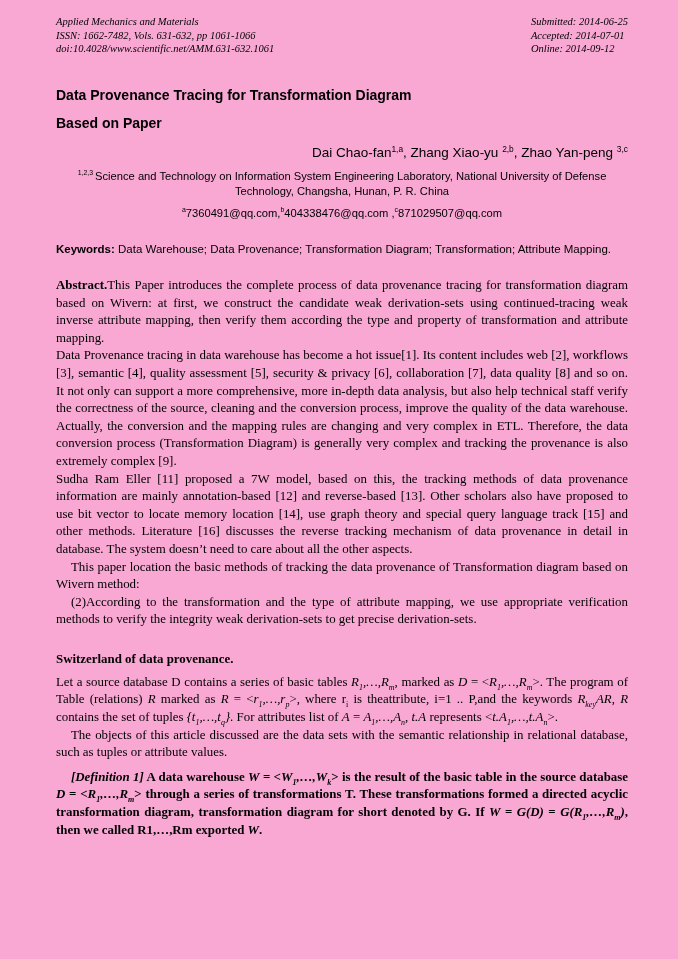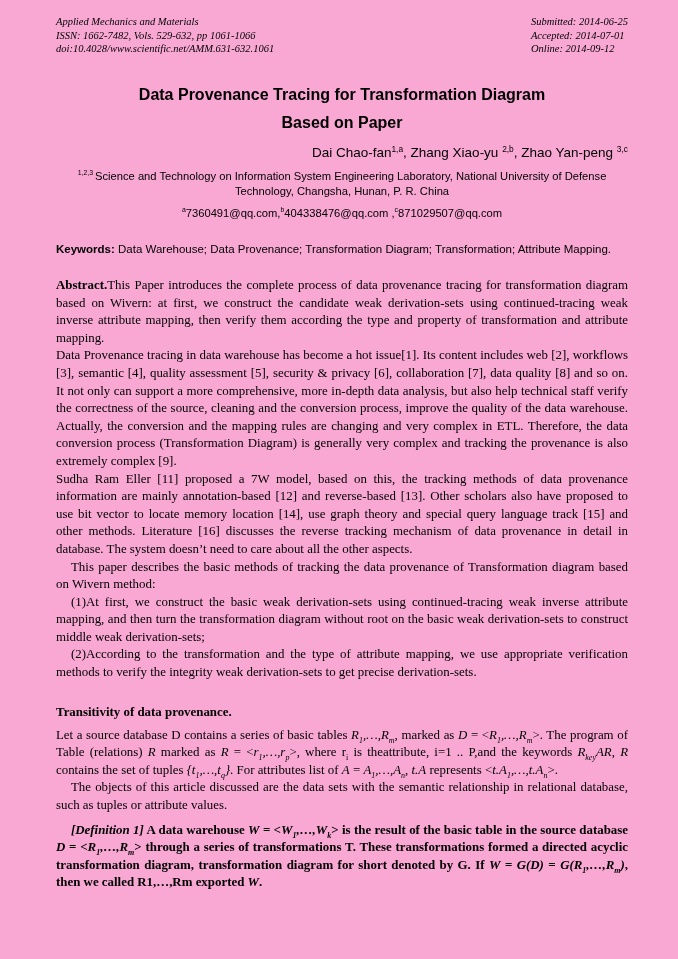--- a/index.html
+++ b/index.html
@@ -20,24 +20,23 @@
     justify-content: space-between;
     font-family: "Liberation Serif", serif;
     font-style: italic;
     font-size: 10.5px;
     line-height: 13.5px;
   }
   .hdr-right { text-align: left; }
   
   .title {
     margin-top: 25px;
-    text-align: center;
     font-family: "Liberation Sans", sans-serif;
     font-weight: bold;
-    font-size: 16px;
+    font-size: 14px;
     line-height: 28px;
   }
   .authors {
     margin-top: 8px;
     text-align: right;
     font-family: "Liberation Sans", sans-serif;
     font-size: 13.5px;
   }
   .affil {
     margin-top: 9px;
@@ -78,21 +77,21 @@
   sub { font-size: 0.62em; line-height: 0; }
 </style>
 </head>
 <body>
 
 <div class="page">
 
   <div class="hdr">
     <div class="hdr-left">
       <div>Applied Mechanics and Materials</div>
-      <div>ISSN: 1662-7482, Vols. 529-632, pp 1061-1066</div>
+      <div>ISSN: 1662-7482, Vols. 631-632, pp 1061-1066</div>
       <div>doi:10.4028/www.scientific.net/AMM.631-632.1061</div>
     </div>
     <div class="hdr-right">
       <div>Submitted: 2014-06-25</div>
       <div>Accepted: 2014-07-01</div>
       <div>Online: 2014-09-12</div>
     </div>
   </div>
 
   <div class="title">
@@ -105,22 +104,21 @@
   <div class="affil"><sup>1,2,3 </sup>Science and Technology on Information System Engineering Laboratory, National University of Defense Technology, Changsha, Hunan, P. R. China</div>
 
   <div class="emails"><sup>a</sup>7360491@qq.com,<sup>b</sup>404338476@qq.com ,<sup>c</sup>871029507@qq.com</div>
 
   <div class="keywords"><b>Keywords:</b> Data Warehouse; Data Provenance; Transformation Diagram; Transformation; Attribute Mapping.</div>
 
   <div class="abstract p"><b>Abstract.</b>This Paper introduces the complete process of data provenance tracing for transformation diagram based on Wivern: at first, we construct the candidate weak derivation-sets using continued-tracing weak inverse attribute mapping, then verify them according the type and property of transformation and attribute mapping.</div>
 
   <div class="p">Data Provenance tracing in data warehouse has become a hot issue[1]. Its content includes web [2], workflows [3], semantic [4], quality assessment [5], security &amp; privacy [6], collaboration [7], data quality [8] and so on. It not only can support a more comprehensive, more in-depth data analysis,  but also help technical staff verify the correctness of the source, cleaning and the conversion process, improve the quality of the data warehouse. Actually, the conversion and the mapping rules are changing and very complex in ETL. Therefore, the data conversion process (Transformation Diagram) is generally very complex and tracking the provenance is also extremely complex [9].</div>
   <div class="p">Sudha Ram Eller [11] proposed a 7W model, based on this, the tracking methods of data provenance information are mainly annotation-based [12] and reverse-based [13]. Other scholars also have proposed to use bit vector to locate memory location [14], use graph theory and special query language track [15] and other methods. Literature [16] discusses the reverse tracking mechanism of data provenance in detail in database. The system doesn’t need to care about all the other aspects.</div>
-  <div class="p ind">This paper describes the basic methods of tracking the data provenance of Transformation diagram based on Wivern method:</div>
-  <div class="p ind">(1)At first, we construct the basic weak derivation-sets using continued-tracing weak inverse attribute mapping, and then turn the transformation diagram without root on the basic weak derivation-sets to construct middle weak derivation-sets;</div>
+  <div class="p ind">This paper location the basic methods of tracking the data provenance of Transformation diagram based on Wivern method:</div>
   <div class="p ind">(2)According to the transformation and the type of attribute mapping, we use appropriate verification methods to verify the integrity weak derivation-sets to get precise derivation-sets.</div>
 
-  <div class="sec-head">Transitivity of data provenance.</div>
+  <div class="sec-head">Switzerland of data provenance.</div>
   <div class="p">Let a source database D contains a series of basic tables <i>R<sub>1</sub>,…,R<sub>m</sub></i>, marked as <i>D</i> = &lt;<i>R<sub>1</sub>,…,R<sub>m</sub></i>&gt;. The program of Table (relations) <i>R</i> marked as <i>R</i> = &lt;<i>r<sub>1</sub>,…,r<sub>p</sub></i>&gt;, where r<sub>i</sub> is theattribute, i=1 .. P,and the keywords <i>R<sub>key</sub>AR</i>, <i>R</i> contains the set of tuples <i>{t<sub>1</sub>,…,t<sub>q</sub>}</i>. For attributes list of <i>A</i> = <i>A<sub>1</sub>,…,A<sub>n</sub></i>, <i>t.A</i> represents &lt;<i>t.A<sub>1</sub>,…,t.A<sub>n</sub></i>&gt;.</div>
   <div class="p ind">The objects of this article discussed are the data sets with the semantic relationship in relational database, such as tuples or attribute values.</div>
   <div class="p ind gap-top"><i>[Definition 1]</i> A data warehouse <i>W</i> = &lt;<i>W<sub>1</sub>,…,W<sub>k</sub></i>&gt; is the result of the basic table in the source database <i>D</i> = &lt;<i>R<sub>1</sub>,…,R<sub>m</sub></i>&gt; through a series of transformations T. These transformations formed a directed acyclic transformation diagram, transformation diagram for short denoted by G. If <i>W</i> = <i>G(D)</i> = <i>G(R<sub>1</sub>,…,R<sub>m</sub>)</i>, then we called R1,…,Rm exported <i>W</i>.</div>
 
 </div>
 
 </body></html>

